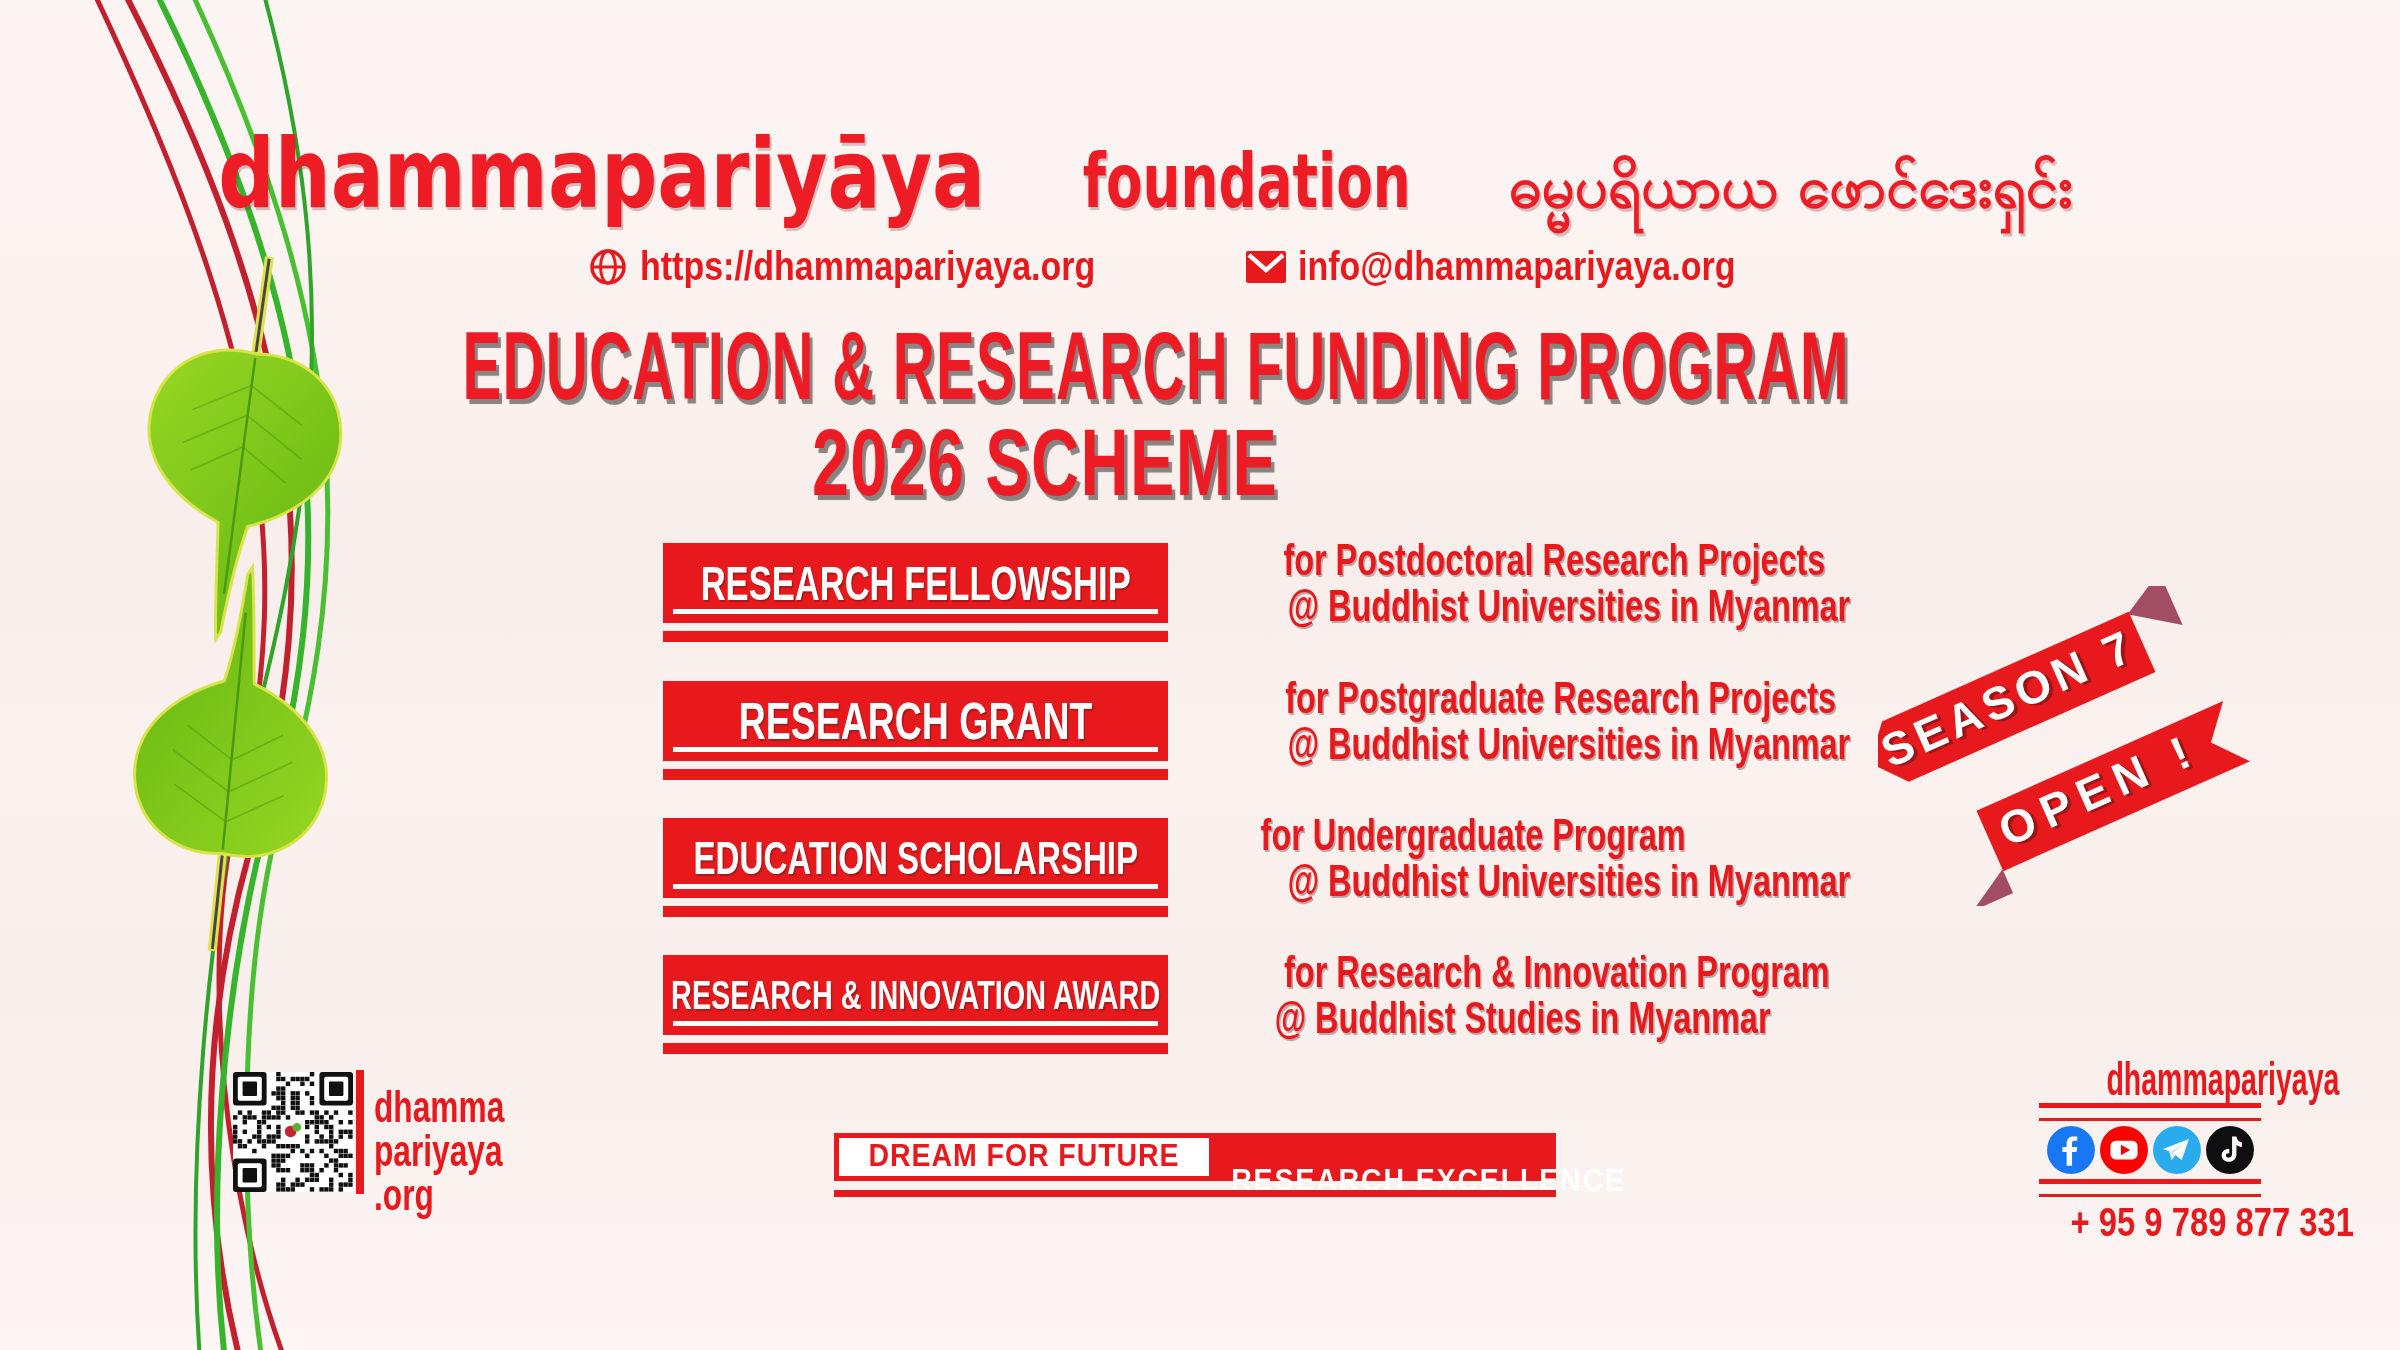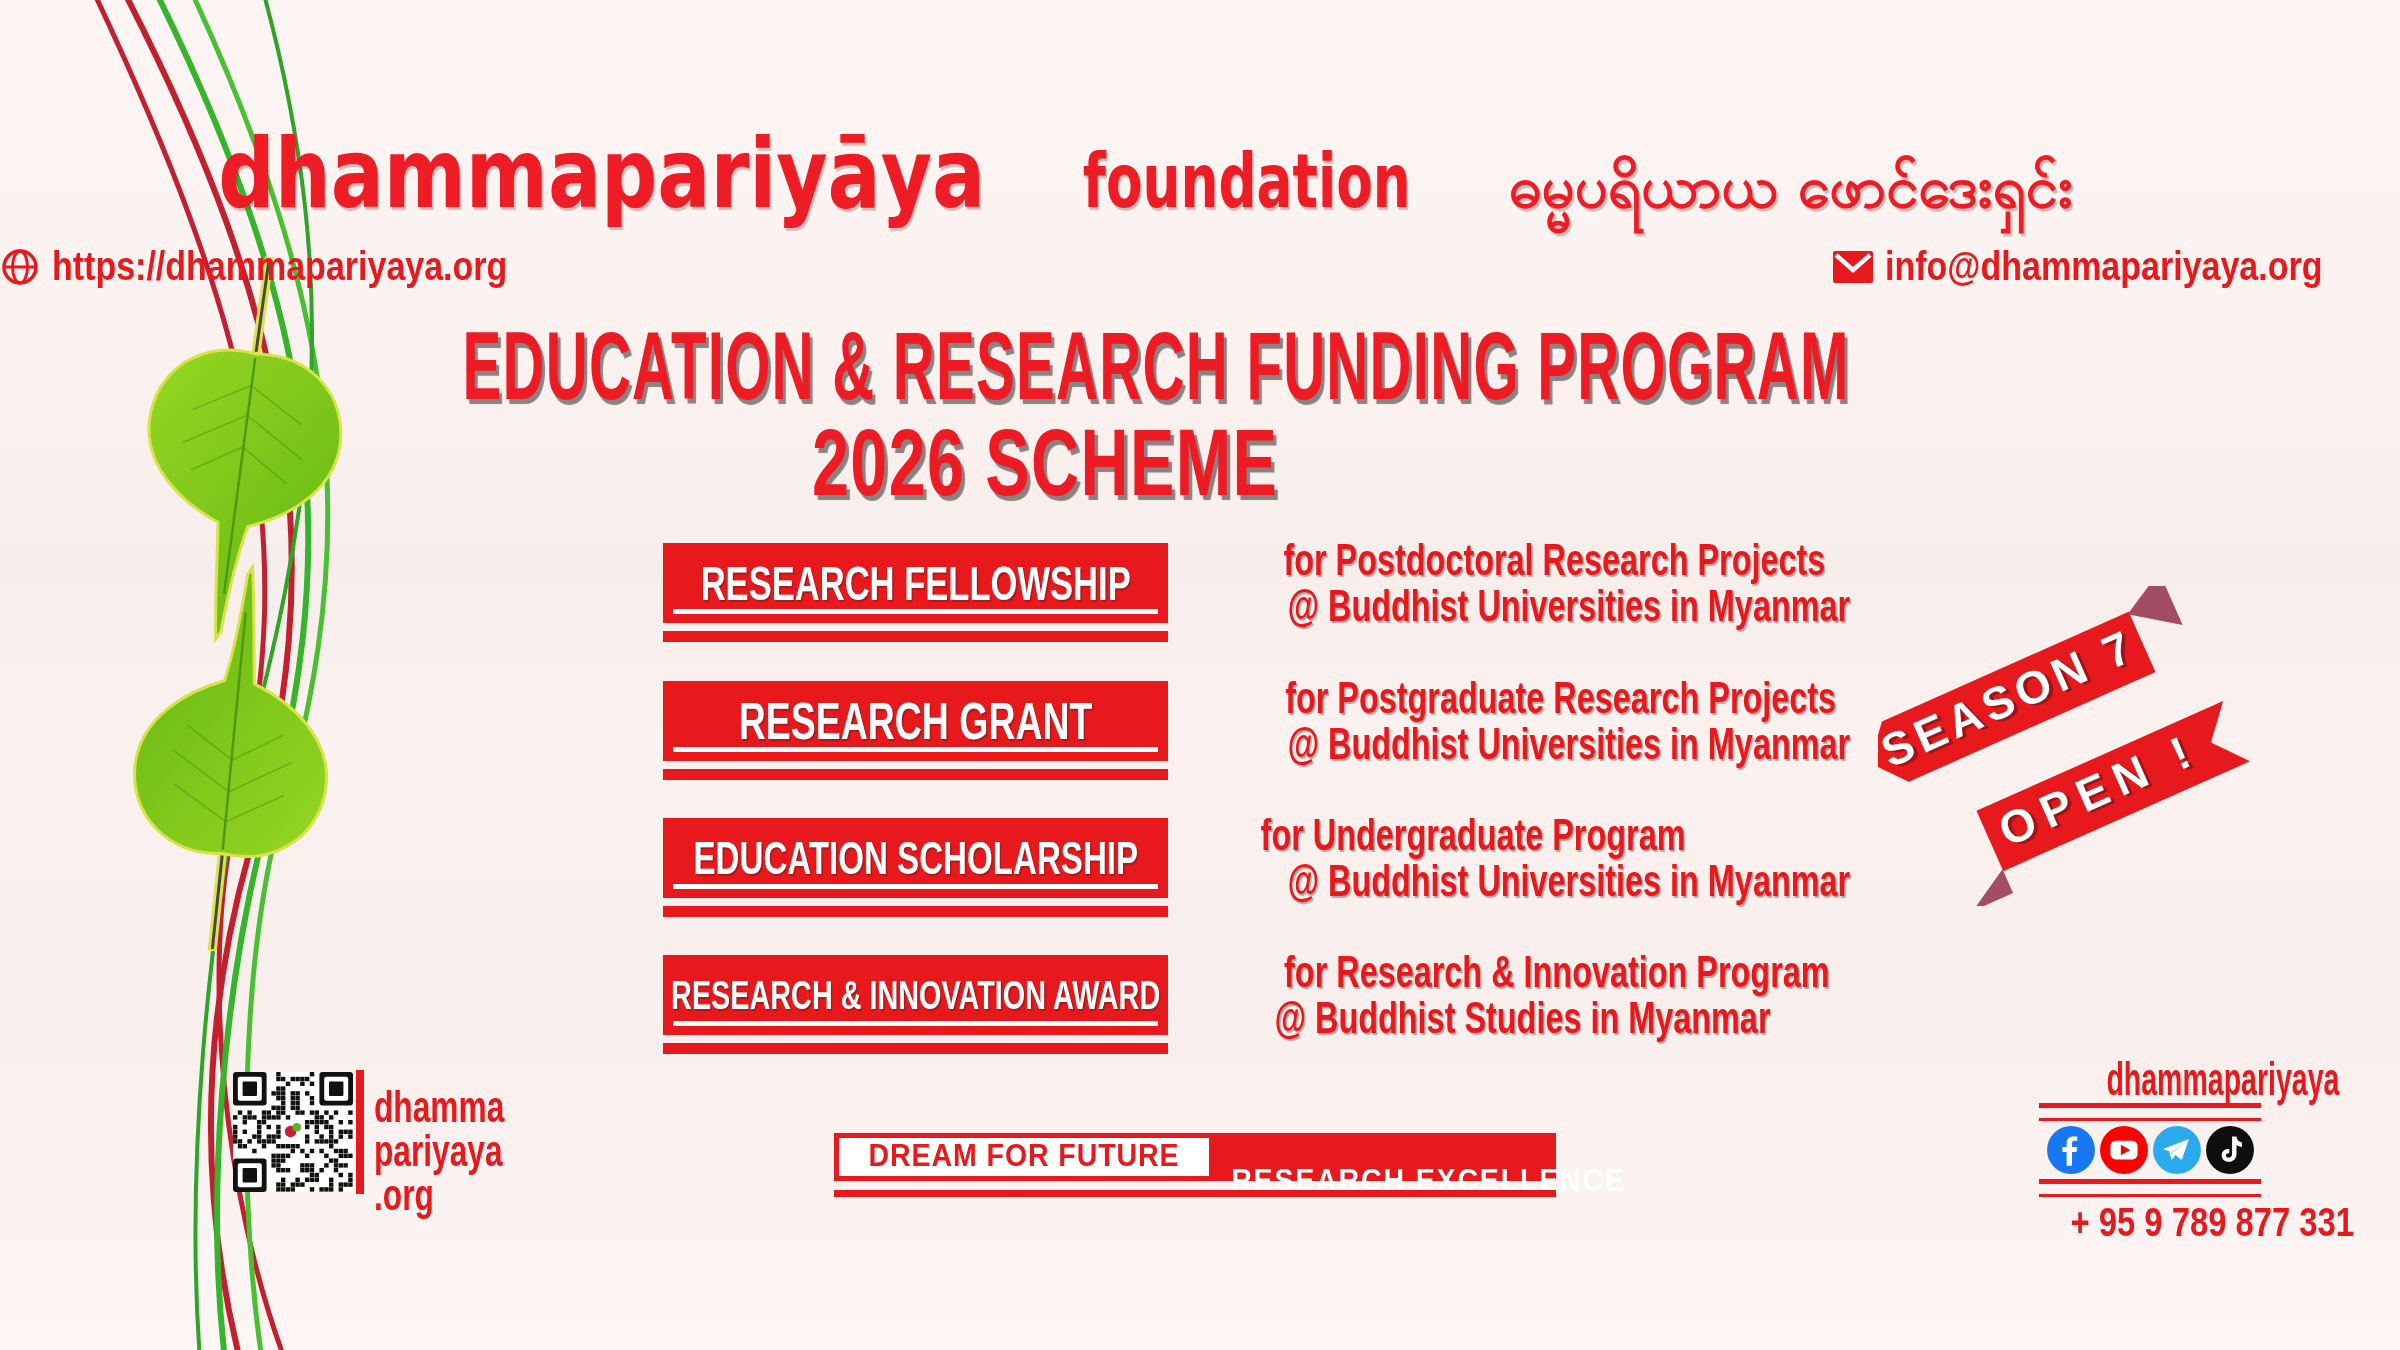--- a/index.html
+++ b/index.html
@@ -6,21 +6,21 @@
   body{width:2400px;height:1350px;font-family:"Liberation Sans",sans-serif;}
   .poster{position:relative;width:2400px;height:1350px;overflow:hidden;
     background:linear-gradient(180deg,#fbf5f3 0%,#fcf3f1 22%,#f7edeb 42%,#fbf1ef 55%,#f8eeec 72%,#fdf6f4 100%);}
   .abs{position:absolute;}
   .cx{display:inline-block;transform-origin:50% 50%;}
   
   .brand-line{position:absolute;top:118px;left:0;width:2123px;display:flex;justify-content:center;align-items:baseline;gap:34px;white-space:nowrap;}
   .brand-name{font-family:"DejaVu Sans",sans-serif;font-weight:bold;font-size:96px;color:#ee1c24;transform:scaleX(.82);transform-origin:right center;display:inline-block;text-shadow:2px 3px 1px rgba(120,40,40,.28);}
   .brand-suffix{font-family:"DejaVu Sans",sans-serif;font-weight:bold;font-size:74px;color:#ee1c24;transform:scaleX(.72);display:inline-block;text-shadow:2px 3px 1px rgba(120,40,40,.28);}
   .brand-burmese{font-family:"DejaVu Sans",sans-serif;font-weight:bold;font-size:58px;color:#ee1c24;display:inline-block;text-shadow:2px 3px 1px rgba(120,40,40,.28);}
-  .contact-line{position:absolute;top:244px;left:0;width:2400px;display:flex;justify-content:space-between;gap:70px;align-items:center;}
+  .contact-line{position:absolute;top:244px;left:0;width:2400px;display:flex;justify-content:center;gap:70px;align-items:center;}
   .contact-item{display:flex;align-items:center;gap:12px;font-weight:bold;font-size:40px;color:#e8191c;}
   .contact-item .txt{display:inline-block;transform:scaleX(.85);transform-origin:left center;}
   
   .heading1{position:absolute;top:310px;left:0;width:2008px;text-align:center;}
   .heading1 .cx{font-size:97px;font-weight:bold;color:#ed1c24;transform:scaleX(.6);letter-spacing:2px;text-shadow:5px 5px 1px rgba(45,40,40,.55);white-space:nowrap;}
   .heading2{position:absolute;top:408px;left:0;width:2091px;text-align:center;}
   .heading2 .cx{font-size:95px;font-weight:bold;color:#ed1c24;transform:scaleX(.7);letter-spacing:2px;text-shadow:5px 5px 1px rgba(45,40,40,.55);white-space:nowrap;}
   
   .tag{position:absolute;left:663px;width:505px;height:80px;background:#e8191c;display:flex;align-items:center;justify-content:center;}
   .tag .lbl{color:#fff;font-weight:bold;white-space:nowrap;transform:scaleX(.72);text-shadow:2px 2px 1px rgba(70,30,30,.4);}

